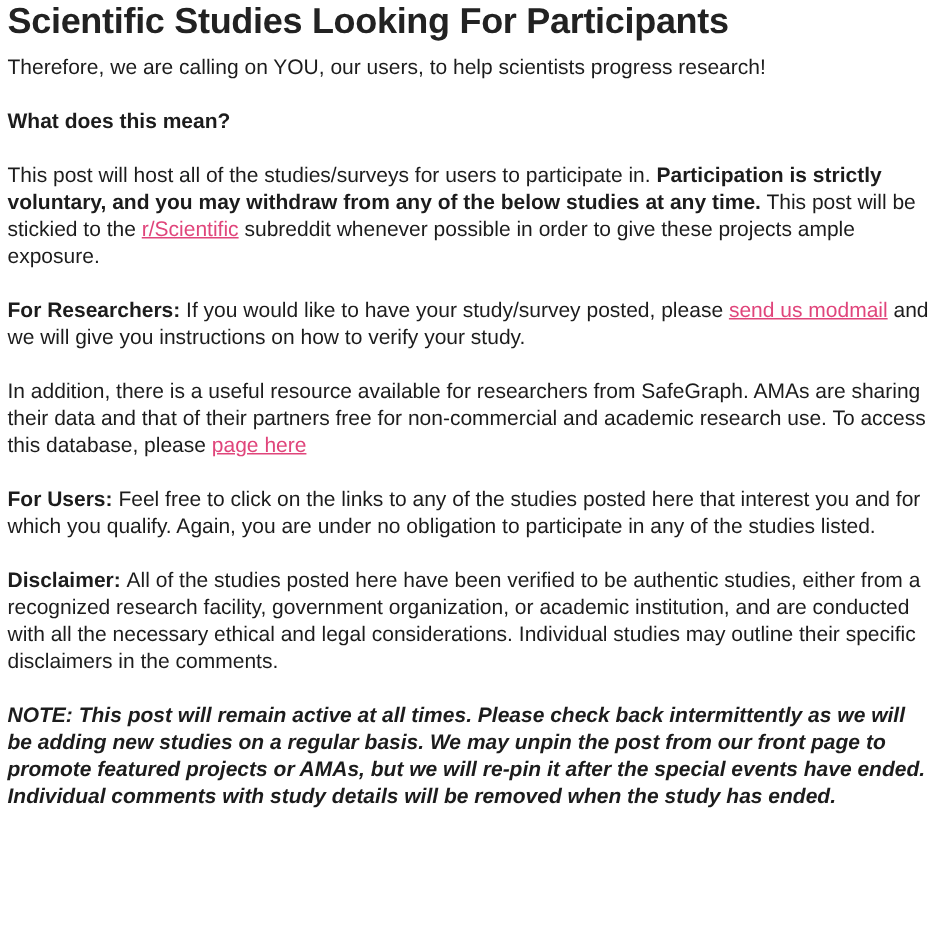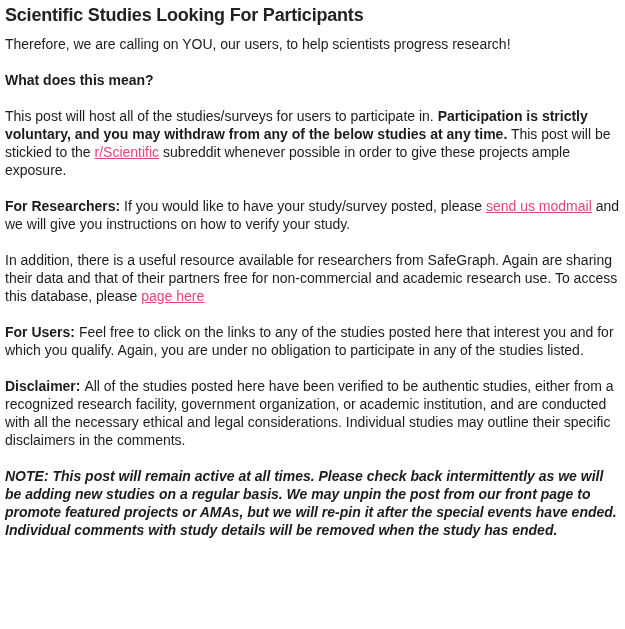--- a/index.html
+++ b/index.html
@@ -5,21 +5,21 @@
   * { box-sizing: border-box; }
   html, body { margin: 0; padding: 0; background: #ffffff; }
   body {
     width: 625px; min-height: 629px;
     font-family: "Liberation Sans", sans-serif;
     color: #1b1b1b;
   }
   .post { width: 625px; padding: 0 6px 0 5px; }
 
   .title {
-    font-size: 18px; font-weight: 700; color: #222222;
+    font-size: 24px; font-weight: 700; color: #222222;
     margin: 4px 0 9px 0; line-height: 22px; letter-spacing: -0.2px;
   }
   .flair-row { margin: 0 0 14px 0; }
   .flair {
     display: inline-block;
     background: #5661e1; color: #0f1014;
     font-size: 12px; font-weight: 700;
     padding: 2px 5px; border-radius: 2px; line-height: 13px;
     cursor: pointer;
   }
@@ -41,19 +41,19 @@
 <div class="post">
 
   <h1 class="title">Scientific Studies Looking For Participants</h1>
 
 
   <div class="body">
       <p><span>Therefore, we are calling on YOU, our users, to help scientists progress research!</span></p>
       <p><strong>What does this mean?</strong></p>
       <p><span>This post will host all of the studies/surveys for users to participate in. </span><strong>Participation is strictly voluntary, and you may withdraw from any of the below studies at any time.</strong><span> This post will be stickied to the </span><a href="#">r/Scientific</a><span> subreddit whenever possible in order to give these projects ample exposure.</span></p>
       <p><strong>For Researchers: </strong><span>If you would like to have your study/survey posted, please </span><a href="#">send us modmail</a><span> and we will give you instructions on how to verify your study.</span></p>
-      <p><span>In addition, there is a useful resource available for researchers from SafeGraph. Again are sharing their data and that of their partners free for non-commercial and academic research use. To access this database, please </span><a href="#">page here</a></p>
+      <p><span>In addition, there is a useful resource available for researchers from SafeGraph. AMAs are sharing their data and that of their partners free for non-commercial and academic research use. To access this database, please </span><a href="#">page here</a></p>
       <p><strong>For Users: </strong><span>Feel free to click on the links to any of the studies posted here that interest you and for which you qualify. Again, you are under no obligation to participate in any of the studies listed.</span></p>
       <p><strong>Disclaimer: </strong><span>All of the studies posted here have been verified to be authentic studies, either from a recognized research facility, government organization, or academic institution, and are conducted with all the necessary ethical and legal considerations. Individual studies may outline their specific disclaimers in the comments.</span></p>
       <p><strong>NOTE: This post will remain active at all times. Please check back intermittently as we will be adding new studies on a regular basis. We may unpin the post from our front page to promote featured projects or AMAs, but we will re-pin it after the special events have ended. Individual comments with study details will be removed when the study has ended.</strong></p>
     </div>
 
 </div>
 
 </body></html>

